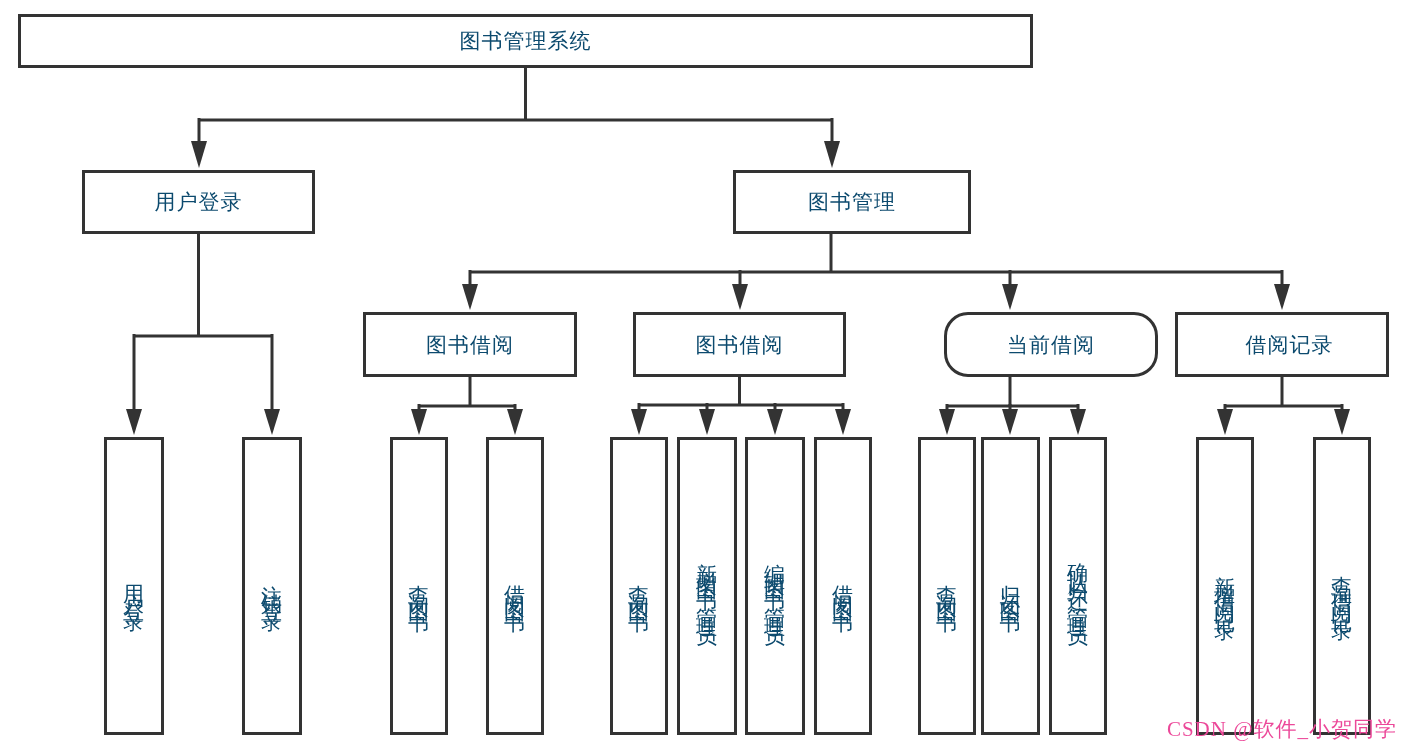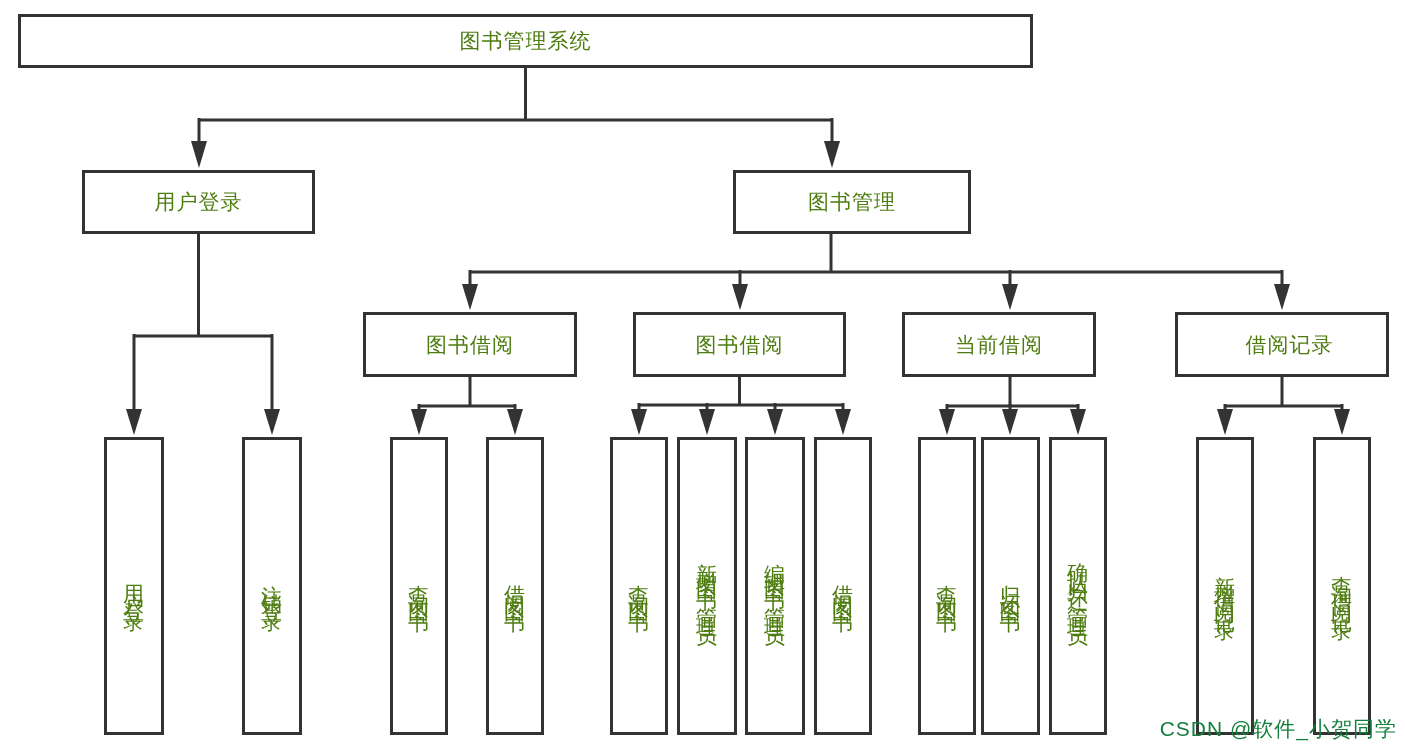--- a/index.html
+++ b/index.html
@@ -22,21 +22,21 @@
     z-index: 1;
   }
   .node {
     position: absolute;
     box-sizing: border-box;
     border: 3px solid #333333;
     background: #ffffff;
     display: flex;
     align-items: center;
     justify-content: center;
-    color: #4d7c0f;
+    color: #0c4a6e;
     z-index: 2;
   }
   .hnode {
     font-size: 21px;
     letter-spacing: 1px;
     white-space: nowrap;
   }
   .vnode {
     top: 437px;
     height: 298px;
@@ -46,21 +46,21 @@
     letter-spacing: 9px;
     line-height: 1;
     white-space: nowrap;
   }
   .root-node    { left: 18px;  top: 14px;  width: 1015px; height: 54px; }
   .n-user-login { left: 82px;  top: 170px; width: 233px;  height: 64px; }
   .n-book-mgmt  { left: 712px; top: 170px; width: 238px;  height: 64px; margin-left: 21px; }
   .lvl3 { top: 312px; height: 65px; }
   .n-recommend  { left: 363px;  width: 214px; }
   .n-borrow     { left: 633px;  width: 213px; }
-  .n-current    { left: 902px;  width: 194px; }
+  .n-current    { left: 944px;  width: 214px; border-radius: 24px; }
   .n-records    { left: 1175px; width: 214px; padding-left: 15px; }
 
   .v1  { left: 104px;  width: 60px; }
   .v2  { left: 242px;  width: 60px; }
   .v3  { left: 390px;  width: 58px; }
   .v4  { left: 486px;  width: 58px; }
   .v5  { left: 610px;  width: 58px; }
   .v6  { left: 677px;  width: 60px; }
   .v7  { left: 745px;  width: 60px; }
   .v8  { left: 814px;  width: 58px; }
@@ -68,24 +68,25 @@
   .v10 { left: 981px;  width: 59px; }
   .v11 { left: 1049px; width: 58px; }
   .v12 { left: 1196px; width: 58px; }
   .v13 { left: 1313px; width: 58px; }
 
   #watermark {
     position: absolute;
     right: 8px;
     bottom: 4px;
     font-size: 21px;
-    color: #15803d;
+    color: #ec4899;
     letter-spacing: 1px;
     z-index: 3;
     white-space: nowrap;
+    font-family: Liberation Serif, serif;
   }
 </style>
 </head>
 <body>
 
 <div id="stage">
 
   <svg id="connectors" width="1405" height="747" viewBox="0 0 1405 747">
     <g stroke="#333333" stroke-width="3" fill="none">
       <path d="M525.5 68 V120"></path>

